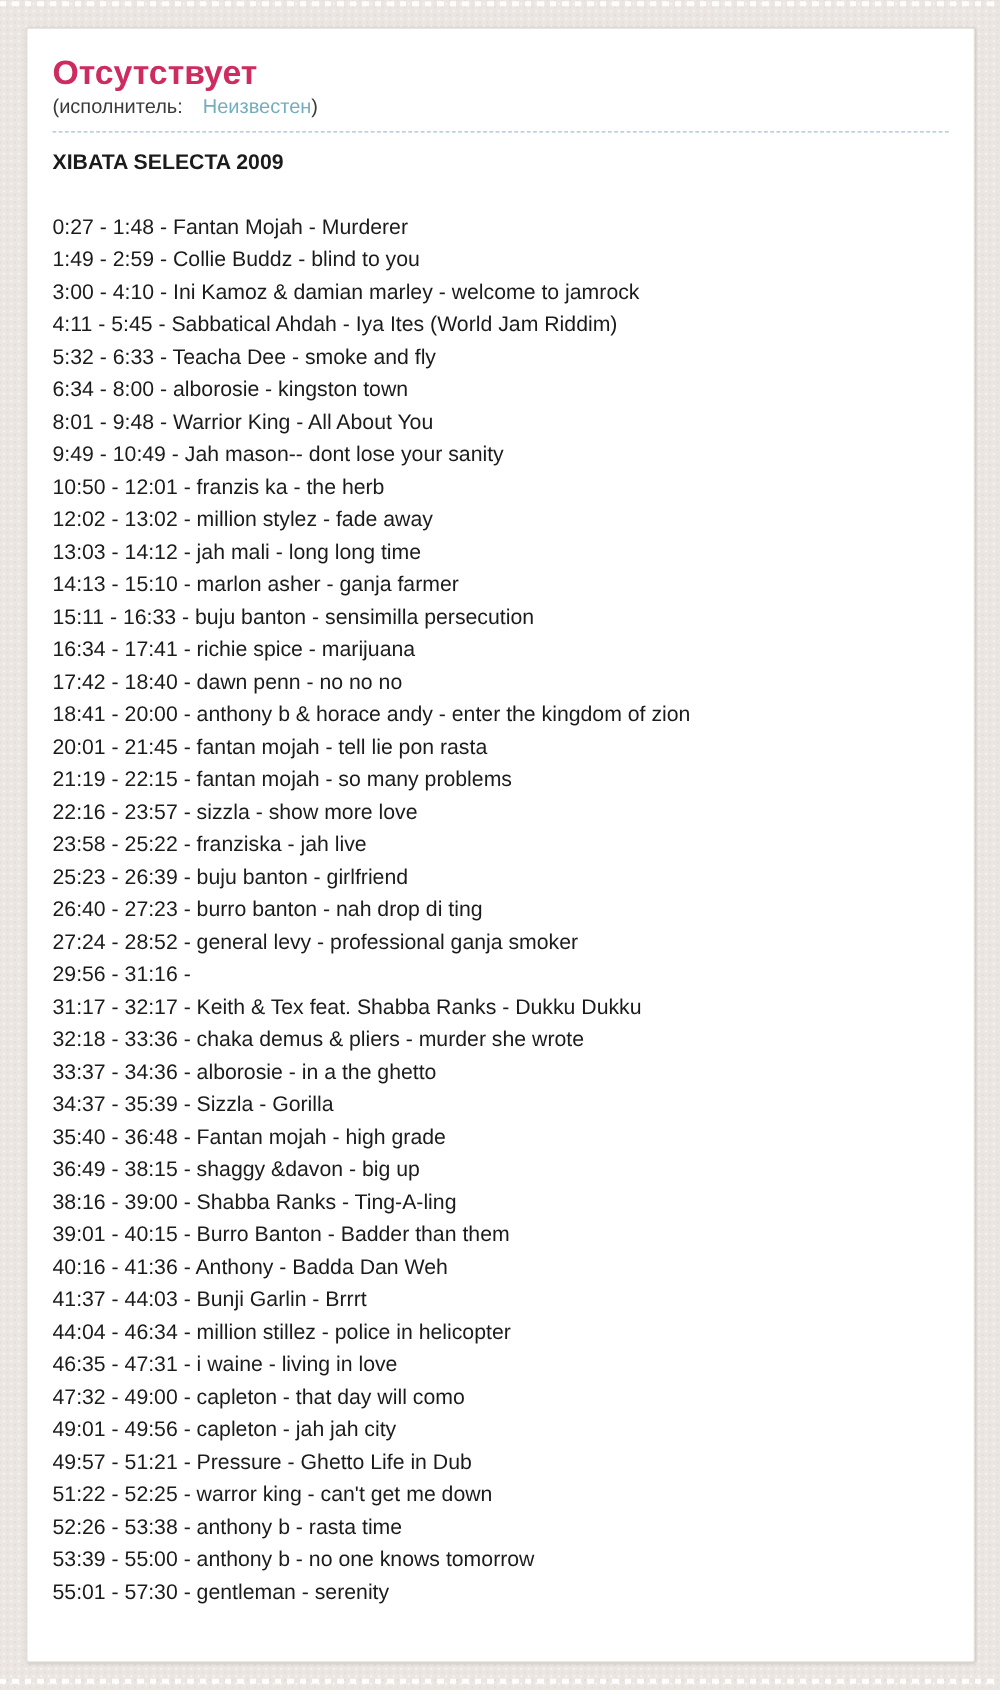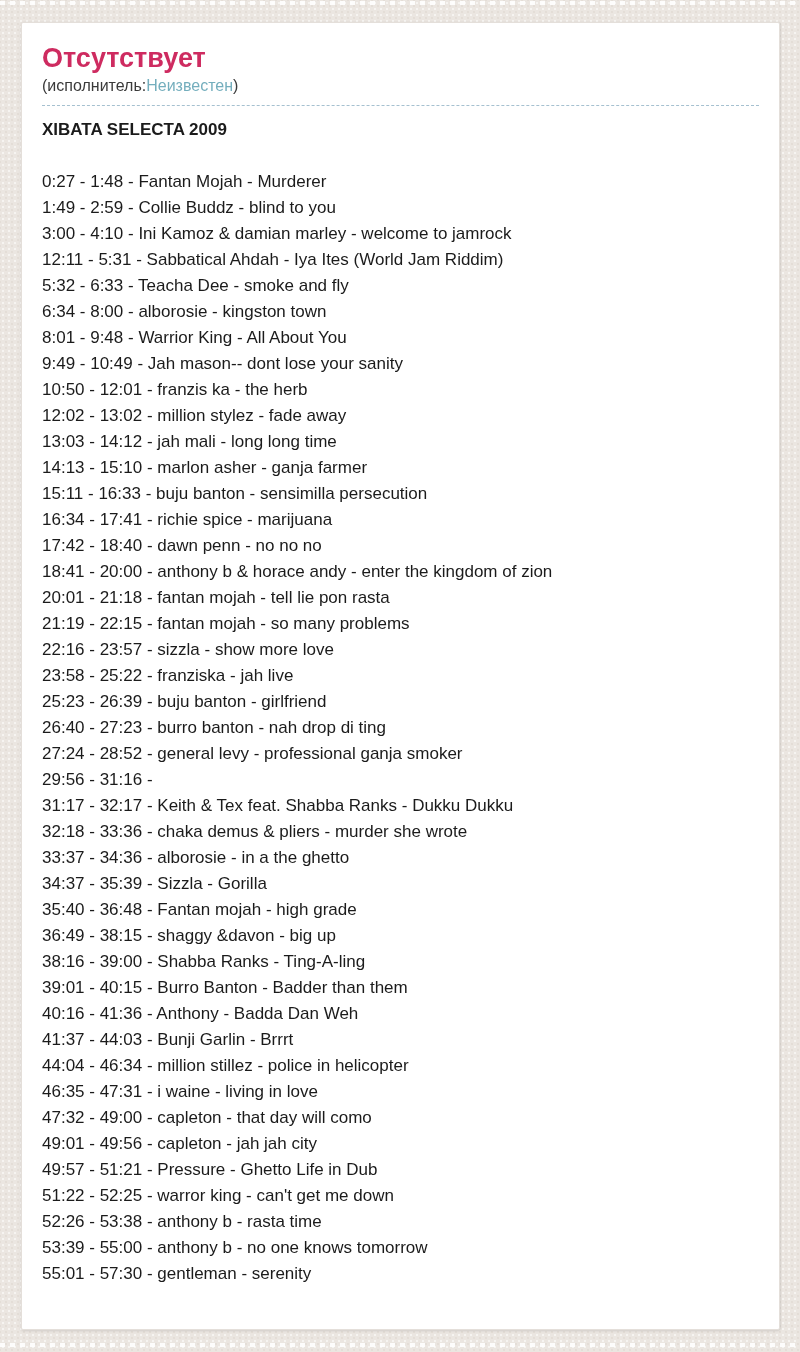--- a/index.html
+++ b/index.html
@@ -55,21 +55,21 @@
   }
   .artist-line {
     margin-top: 1px;
     font-size: 16px;
     line-height: 21px;
     color: #3a3a3a;
   }
   .artist-link {
     color: #74aebd;
     text-decoration: none;
-    margin-left: 0;
+    margin-left: 16px;
   }
 
   .playlist {
     margin-top: 11px;
     font-size: 17px;
     line-height: 26px;
     color: #1b1b1b;
   }
   .playlist-title { height: 26px; font-weight: bold; }
   .blank-line { height: 26px; }
@@ -93,34 +93,34 @@
       <span>(исполнитель:</span><a class="artist-link" href="#">Неизвестен</a><span>)</span>
     </div>
   </div>
 
   <div class="playlist">
     <div class="playlist-title">XIBATA SELECTA 2009</div>
     <div class="blank-line"></div>
     <div class="track-line">0:27 - 1:48 - Fantan Mojah - Murderer</div>
     <div class="track-line">1:49 - 2:59 - Collie Buddz - blind to you</div>
     <div class="track-line">3:00 - 4:10 - Ini Kamoz &amp; damian marley - welcome to jamrock</div>
-    <div class="track-line">12:11 - 5:31 - Sabbatical Ahdah - Iya Ites (World Jam Riddim)</div>
+    <div class="track-line">4:11 - 5:45 - Sabbatical Ahdah - Iya Ites (World Jam Riddim)</div>
     <div class="track-line">5:32 - 6:33 - Teacha Dee - smoke and fly</div>
     <div class="track-line">6:34 - 8:00 - alborosie - kingston town</div>
     <div class="track-line">8:01 - 9:48 - Warrior King - All About You</div>
     <div class="track-line">9:49 - 10:49 - Jah mason-- dont lose your sanity</div>
     <div class="track-line">10:50 - 12:01 - franzis ka - the herb</div>
     <div class="track-line">12:02 - 13:02 - million stylez - fade away</div>
     <div class="track-line">13:03 - 14:12 - jah mali - long long time</div>
     <div class="track-line">14:13 - 15:10 - marlon asher - ganja farmer</div>
     <div class="track-line">15:11 - 16:33 - buju banton - sensimilla persecution</div>
     <div class="track-line">16:34 - 17:41 - richie spice - marijuana</div>
     <div class="track-line">17:42 - 18:40 - dawn penn - no no no</div>
     <div class="track-line">18:41 - 20:00 - anthony b &amp; horace andy - enter the kingdom of zion</div>
-    <div class="track-line">20:01 - 21:18 - fantan mojah - tell lie pon rasta</div>
+    <div class="track-line">20:01 - 21:45 - fantan mojah - tell lie pon rasta</div>
     <div class="track-line">21:19 - 22:15 - fantan mojah - so many problems</div>
     <div class="track-line">22:16 - 23:57 - sizzla - show more love</div>
     <div class="track-line">23:58 - 25:22 - franziska - jah live</div>
     <div class="track-line">25:23 - 26:39 - buju banton - girlfriend</div>
     <div class="track-line">26:40 - 27:23 - burro banton - nah drop di ting</div>
     <div class="track-line">27:24 - 28:52 - general levy - professional ganja smoker</div>
     <div class="track-line">29:56 - 31:16 -</div>
     <div class="track-line">31:17 - 32:17 - Keith &amp; Tex feat. Shabba Ranks - Dukku Dukku</div>
     <div class="track-line">32:18 - 33:36 - chaka demus &amp; pliers - murder she wrote</div>
     <div class="track-line">33:37 - 34:36 - alborosie - in a the ghetto</div>

